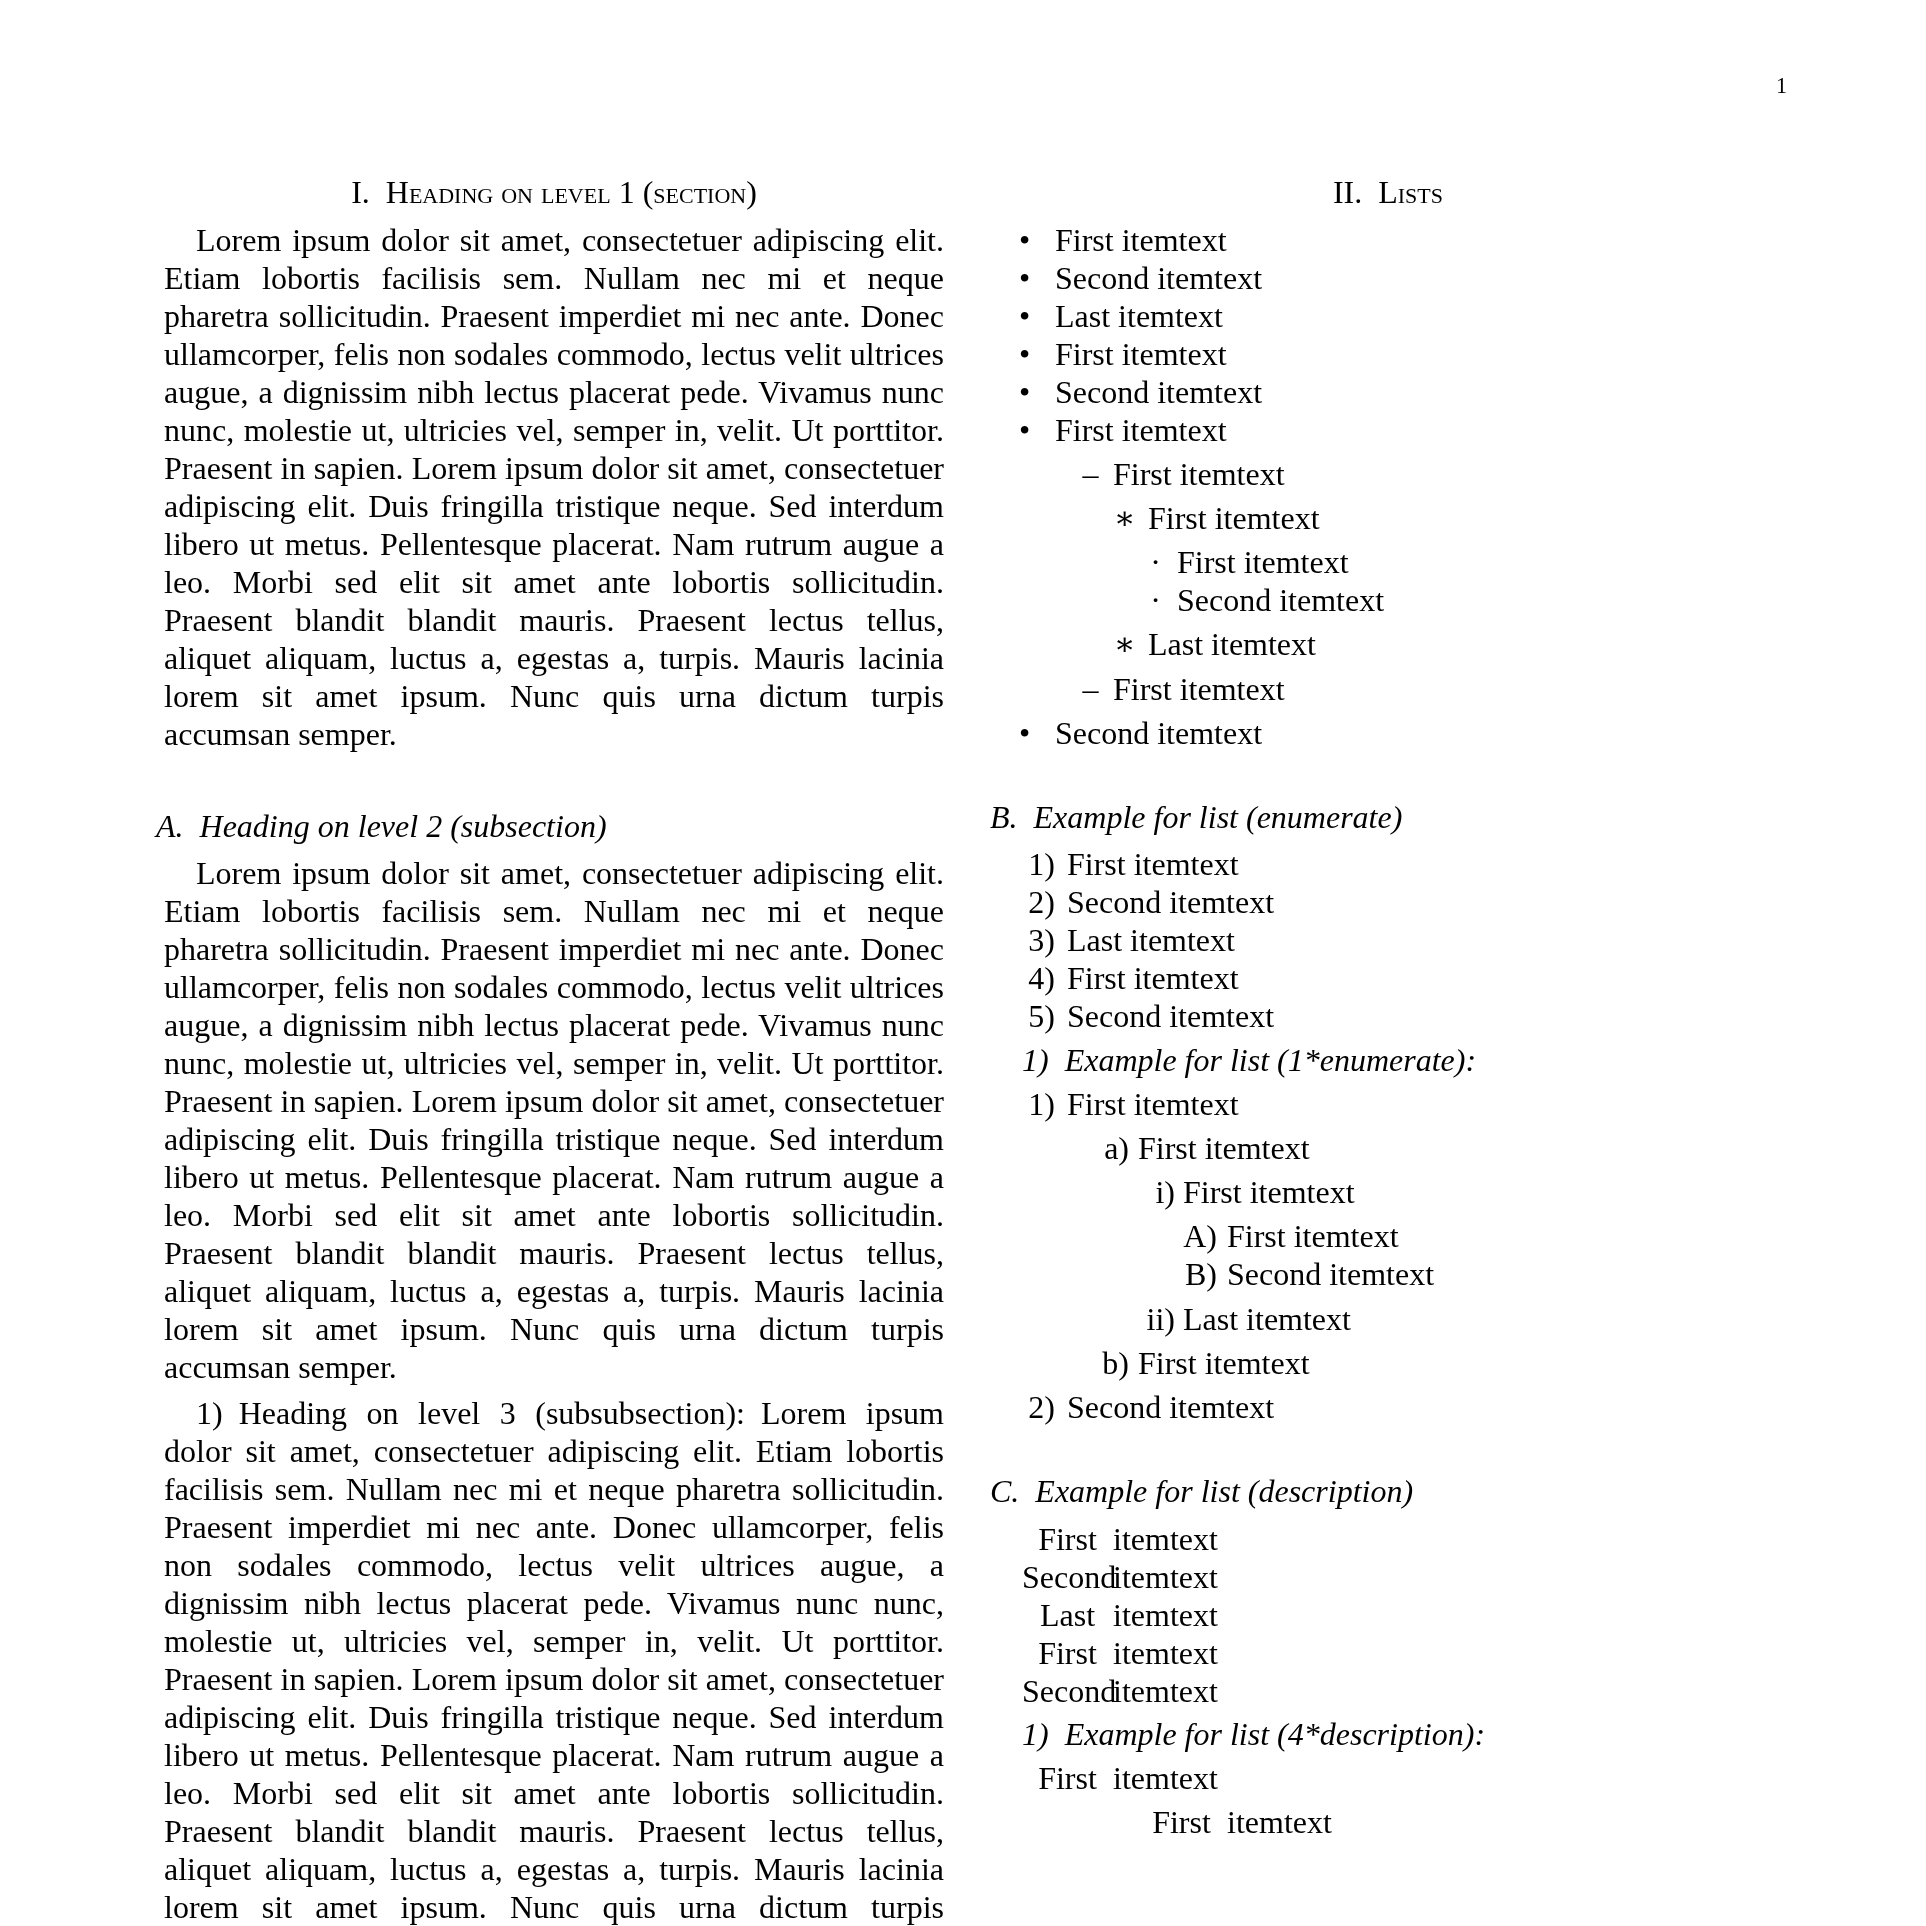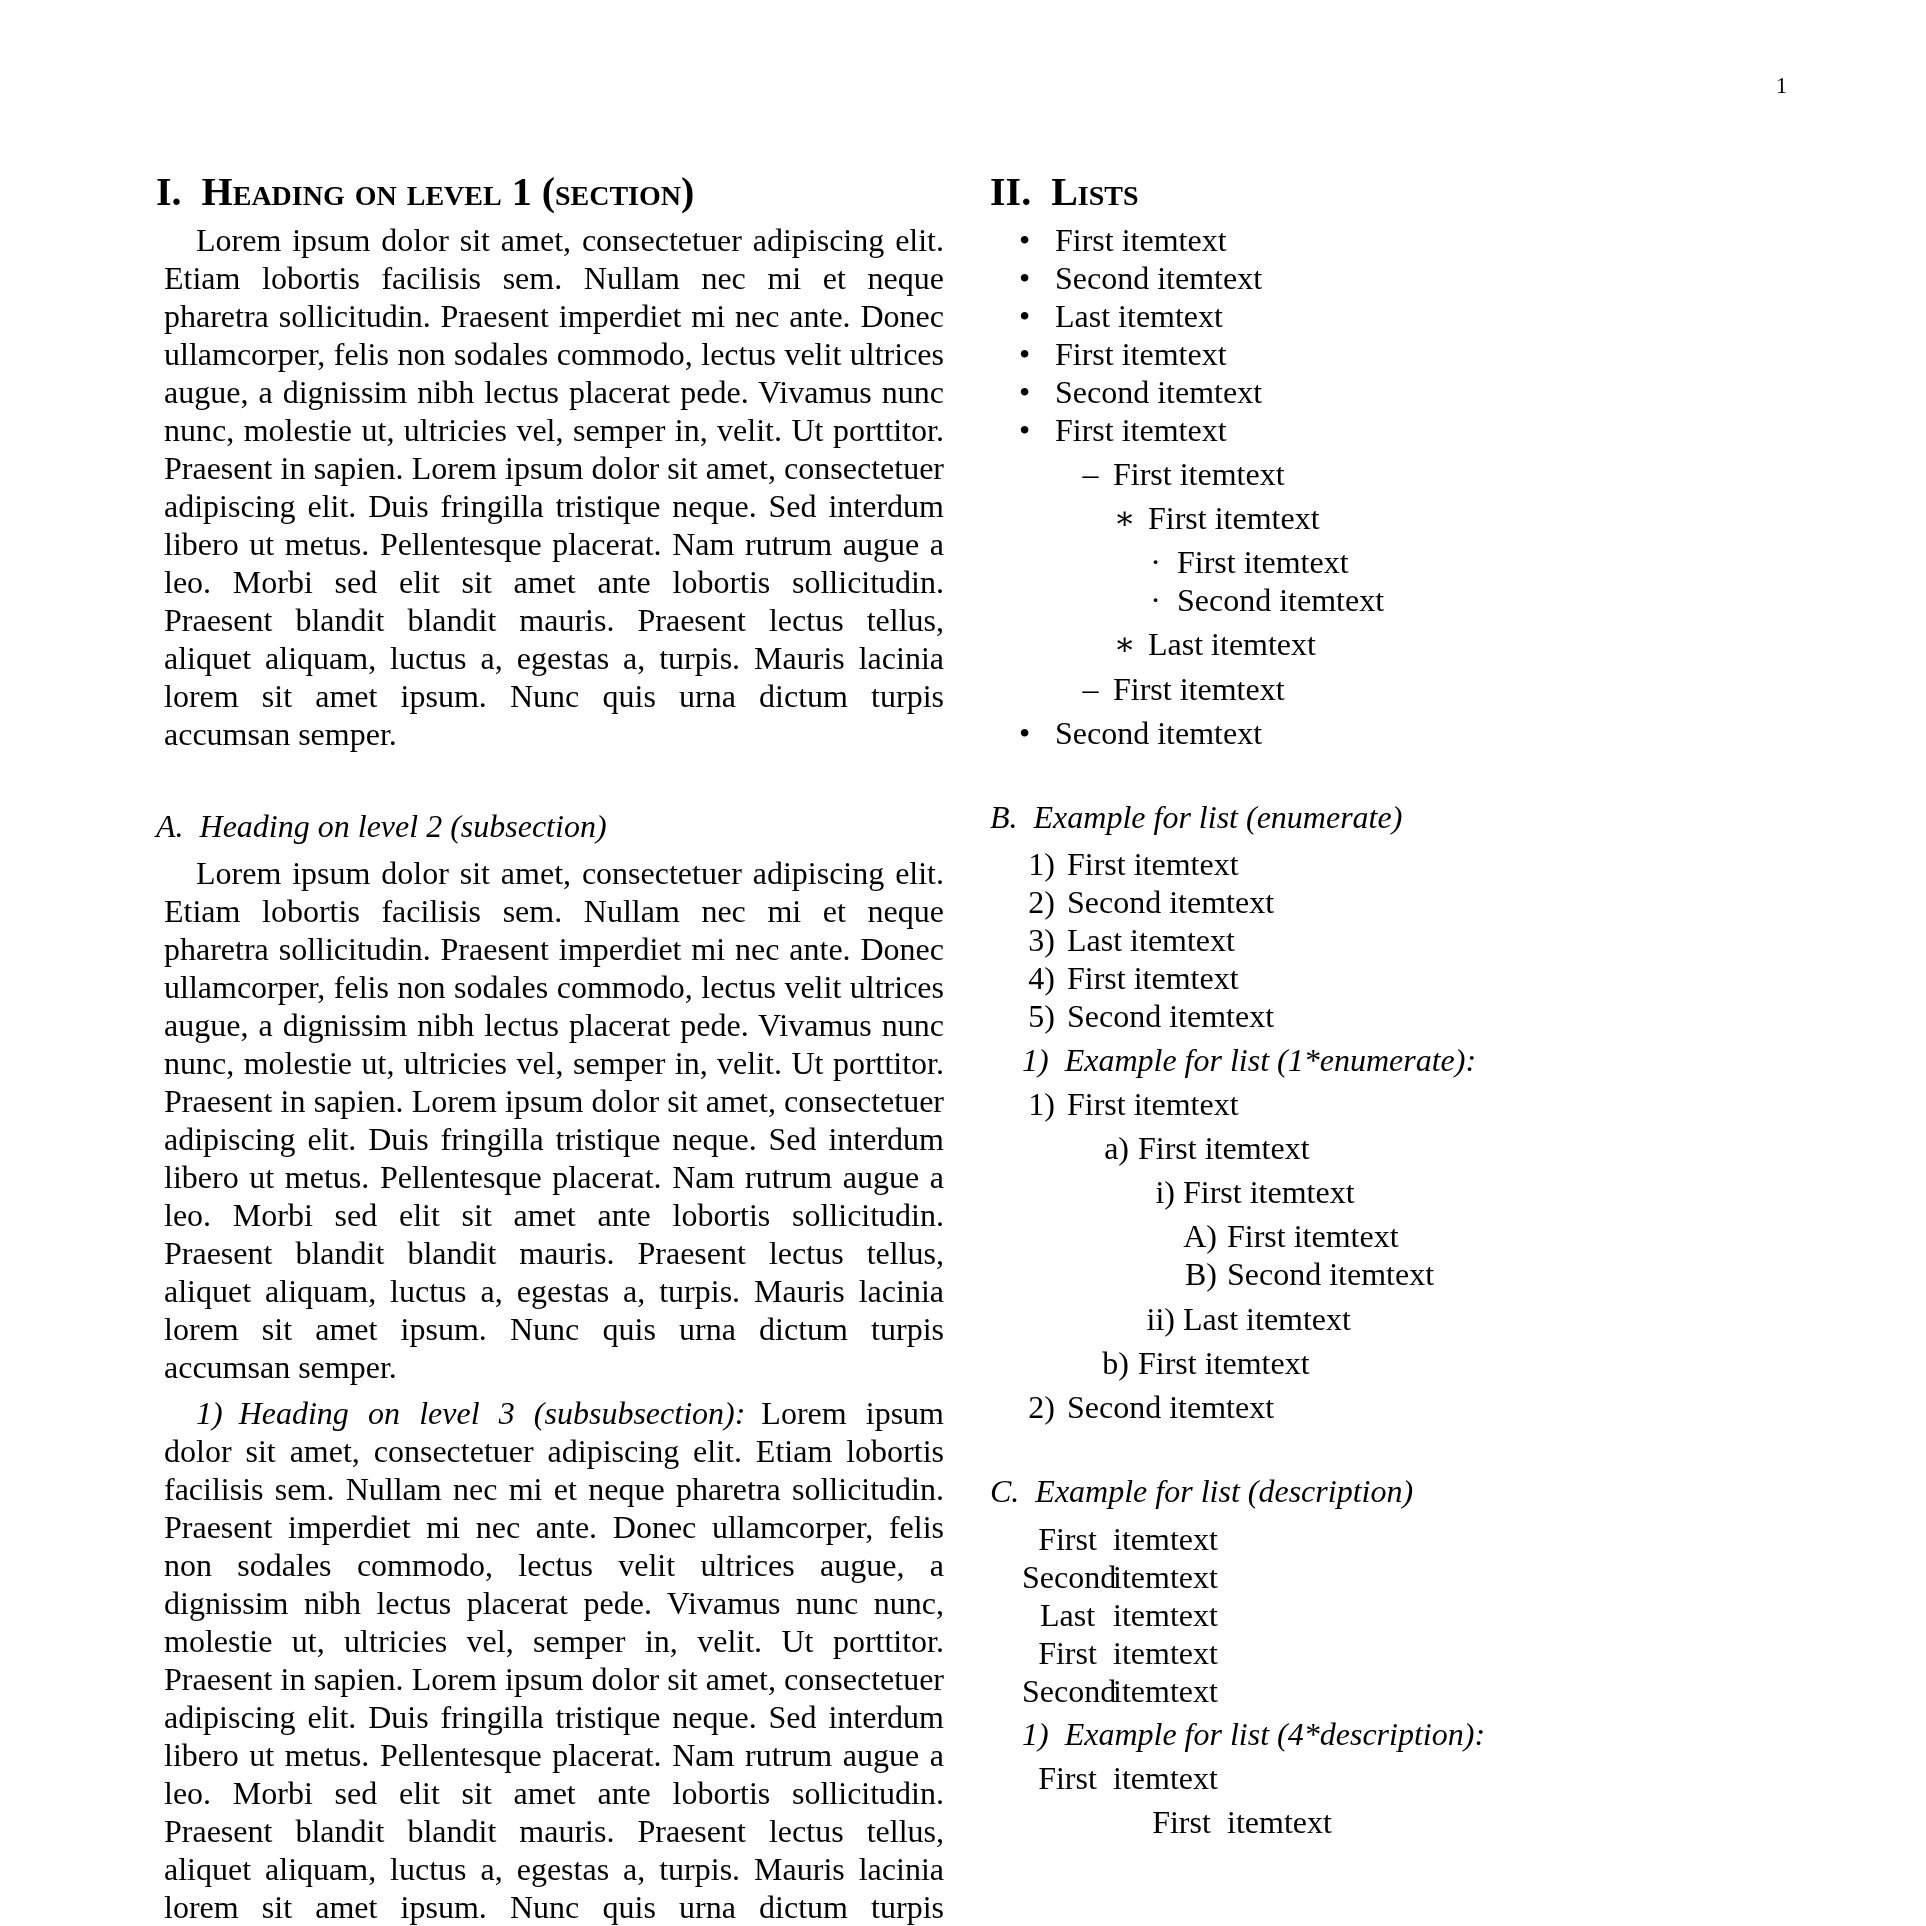--- a/index.html
+++ b/index.html
@@ -2,26 +2,26 @@
 <html style="font-size:6.2px"><head>
 <meta charset="utf-8">
 <style>
   html, body { margin: 0; padding: 0; background: #ffffff; }
   body { width: 1965px; height: 2543px; position: relative; overflow: hidden;
          font-family: "Liberation Serif", "DejaVu Serif", serif; color: #000; }
   .page-num { position: absolute; left: 1776px; top: 73px; font-size: 22.3px; }
   .col { position: absolute; top: 173px; width: 796px; font-size: 32px; line-height: 38px; }
   .col-left { left: 156px; }
   .col-right { left: 990px; }
-  .sec-head { text-align: left; font-size: 40px; line-height: 38px; margin: 0 0 9.6px 0; font-weight: bold; }
+  .sec-head { text-align: center; font-size: 32px; line-height: 38px; margin: 0 0 9.6px 0; }
   .sec-head .sc { font-variant: small-caps; }
   .para { text-align: justify; text-indent: 32px; margin: 8px; }
   .subsec { font-style: italic; margin: 0 0 9.6px 0; }
   .gap { height: 46px; }
-  .inl-head { font-style: italic; }
+  .inl-head { }
   .para4 { text-indent: 62px; }
   .subsub-r { font-style: italic; margin: 5.8px 0 5.8px 32px; }
   .li { position: relative; white-space: nowrap; }
   .mark { position: absolute; text-align: right; }
   .l1 { padding-left: 65px; }
   .l1 .mark { left: 0; width: 50px; }
   .l1b .mark { left: 23px; width: 23px; text-align: center; }
   .l2 { padding-left: 123px; margin-top: 6.2px; }
   .l2 .mark { left: 89px; width: 23px; text-align: center; }
   .l3 { padding-left: 158px; margin-top: 6.2px; }

